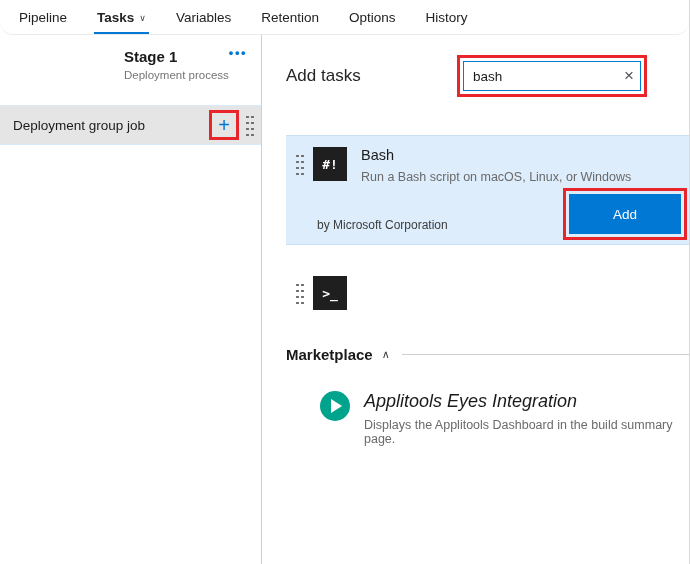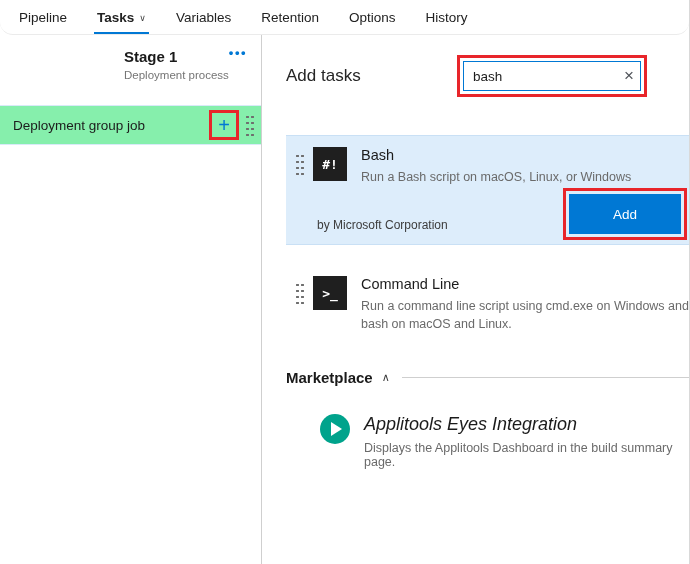--- a/index.html
+++ b/index.html
@@ -22,21 +22,21 @@
   .content{ display:flex; height:529px; }
   .sidebar{ width:262px; border-right:1px solid #cfcfcf; background:#fff; flex:none; }
   .main{ flex:1; padding-left:14px; overflow:hidden; }
   
   .stage-header{ display:flex; justify-content:flex-end; padding:13px 14px 8px 13px; }
   .stage-title{ font-size:15px; font-weight:bold; color:#1a1a1a; }
   .stage-sub{ font-size:11.5px; color:#757575; margin-top:4px; }
   .stage-menu{ color:#0078d4; font-size:13px; letter-spacing:1.5px; cursor:pointer;
                line-height:10px; font-weight:bold; }
   .job-row{ margin-top:16px; height:40px; display:flex; align-items:center;
-            background:#86efac; border-top:1px solid #d9eaf8; border-bottom:1px solid #d9eaf8;
+            background:#e5e5e5; border-top:1px solid #d9eaf8; border-bottom:1px solid #d9eaf8;
             padding:0 7px 0 13px; cursor:pointer; }
   .job-label{ flex:1; font-size:13.5px; color:#1c1c1c; white-space:nowrap; }
   .redbox{ border:3px solid #e8252a; }
   .plusbox{ width:30px; height:30px; display:flex; align-items:center;
             justify-content:center; margin-right:5px; flex:none; }
   .plus-glyph{ color:#0078d4; font-size:20px; font-weight:300; line-height:1;
                cursor:pointer; }
   .grip{ width:10px; height:24px; flex:none; cursor:grab;
          background-image:radial-gradient(circle,#6e6e6e 1.1px,transparent 1.4px);
          background-size:5px 6px; background-position:1px 1px; }
@@ -156,24 +156,20 @@
         <span class="redbox addbox">
           <button class="add-btn">Add</button>
         </span>
       </div>
     </div>
 
     <div class="task-card plain">
       <div class="card-top">
         <div class="grip task-grip"></div>
         <div class="task-icon">&gt;_</div>
-        <div class="task-body">
-          <div class="task-title">Command Line</div>
-          <div class="task-desc">Run a command line script using cmd.exe on Windows and bash on macOS and Linux.</div>
-        </div>
       </div>
     </div>
 
     <div class="marketplace-header">
       <span class="mp-title">Marketplace</span>
       <span class="mp-chevron">∧</span>
       <span class="mp-rule"></span>
     </div>
 
     <div class="mp-item">

